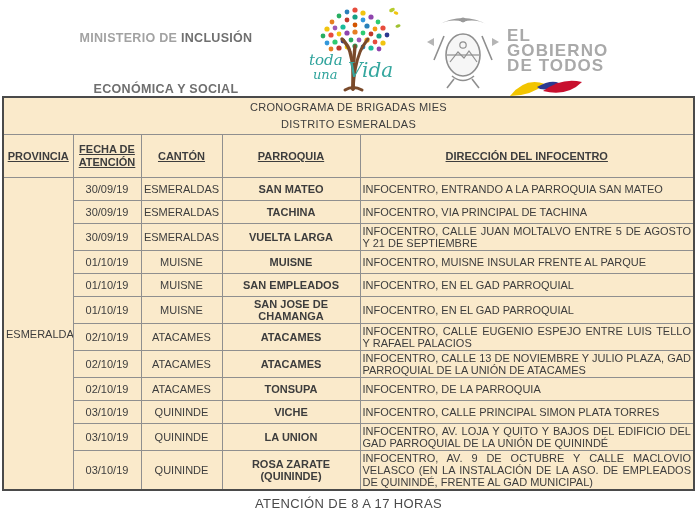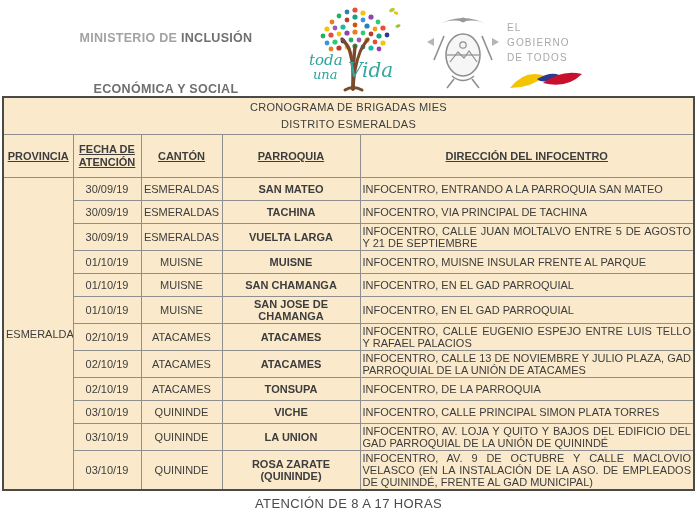--- a/index.html
+++ b/index.html
@@ -11,22 +11,22 @@
   .top-band{position:relative;height:96px;background:#ffffff;}
   .mies-wordmark{
     position:absolute;left:66px;top:31px;width:200px;text-align:center;
     font-size:12.5px;line-height:15px;letter-spacing:.3px;white-space:nowrap;
   }
   .mies-wordmark .light{color:#a2a2a2;font-weight:600;}
   .mies-wordmark .bold{color:#6f6f6f;font-weight:700;margin-top:36px;}
   .tree-logo{position:absolute;left:306px;top:2px;}
   .arms-logo{position:absolute;left:424px;top:10px;}
   .gob-block{
-    position:absolute;left:507px;top:20px;color:#a9a9a9;
-    font-size:10px;font-weight:400;letter-spacing:1.1px;line-height:15px;
+    position:absolute;left:507px;top:28px;color:#a9a9a9;
+    font-size:17px;font-weight:700;letter-spacing:1.1px;line-height:15px;
   }
   .gob-swoosh{margin-top:3px;margin-left:2px;}
   
   table.schedule{
     border-collapse:collapse;table-layout:fixed;width:693px;margin-left:2px;
     background:var(--cell-bg,#faeacb);
     border:2px solid var(--outer-border,#4a4a4a);
   }
   .schedule td,.schedule th{
     border:1px solid var(--inner-border,#8f8f8f);
@@ -199,21 +199,21 @@
       </tr>
       <tr>
         <td class="cell-fecha">01/10/19</td>
         <td class="cell-canton">MUISNE</td>
         <td class="cell-parroquia">MUISNE</td>
         <td class="cell-direccion">INFOCENTRO, MUISNE INSULAR FRENTE AL PARQUE</td>
       </tr>
       <tr>
         <td class="cell-fecha">01/10/19</td>
         <td class="cell-canton">MUISNE</td>
-        <td class="cell-parroquia">SAN CHAMANGA</td>
+        <td class="cell-parroquia">SAN EMPLEADOS</td>
         <td class="cell-direccion">INFOCENTRO, EN EL GAD PARROQUIAL</td>
       </tr>
       <tr>
         <td class="cell-fecha">01/10/19</td>
         <td class="cell-canton">MUISNE</td>
         <td class="cell-parroquia">SAN JOSE DE CHAMANGA</td>
         <td class="cell-direccion">INFOCENTRO, EN EL GAD PARROQUIAL</td>
       </tr>
       <tr>
         <td class="cell-fecha">02/10/19</td>

